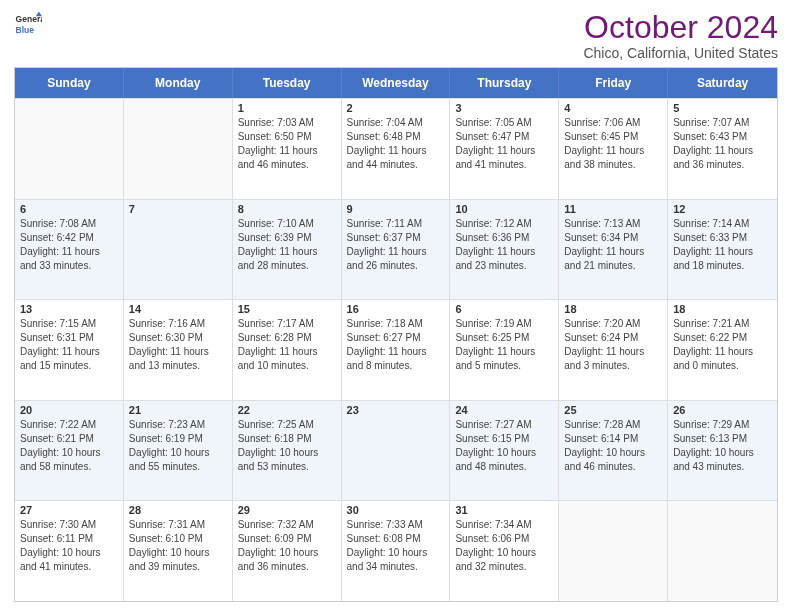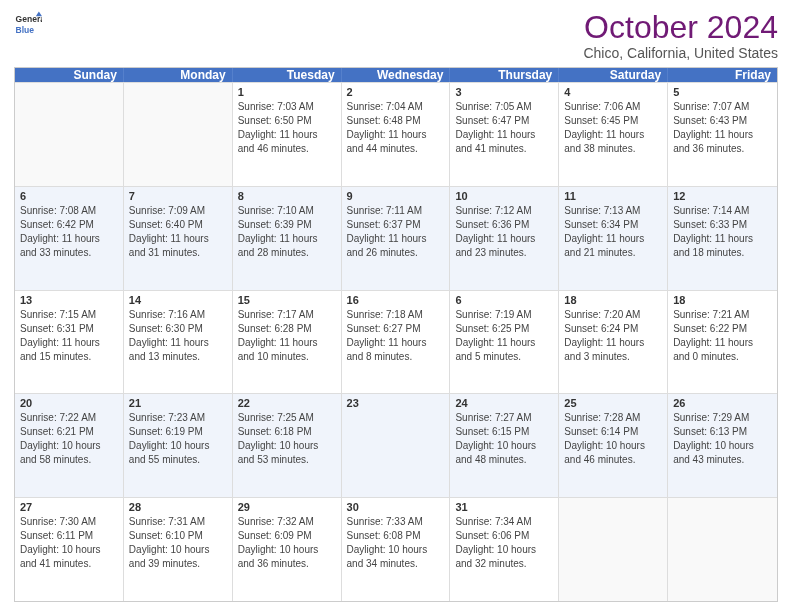--- a/index.html
+++ b/index.html
@@ -53,23 +53,23 @@
     }
     .cal-header {
       display: grid;
       grid-template-columns: repeat(7, 1fr);
       background: #4472c4;
     }
     .cal-header-cell {
       color: #fff;
       font-size: 12px;
       font-weight: bold;
-      padding: 0 6px;
+      padding: 8px 6px;
       border-right: 1px solid #5580cc;
-      text-align: right;
+      text-align: center;
     }
     .cal-header-cell:last-child { border-right: none; }
     .cal-body {
       flex: 1;
       display: flex;
       flex-direction: column;
     }
     .cal-row {
       display: grid;
       grid-template-columns: repeat(7, 1fr);
@@ -126,22 +126,22 @@
     </div>
   </div>
 
   <div class="calendar">
     <div class="cal-header" id="cal-header">
         <div class="cal-header-cell">Sunday</div>
         <div class="cal-header-cell">Monday</div>
         <div class="cal-header-cell">Tuesday</div>
         <div class="cal-header-cell">Wednesday</div>
         <div class="cal-header-cell">Thursday</div>
+        <div class="cal-header-cell">Friday</div>
         <div class="cal-header-cell">Saturday</div>
-        <div class="cal-header-cell">Friday</div>
       </div>
     <div class="cal-body" id="cal-body">
         <div class="cal-row">
           <div class="cal-cell empty"></div>
           <div class="cal-cell empty"></div>
           <div class="cal-cell">
             <span class="cell-day">1</span>
             <div class="cell-info">Sunrise: 7:03 AM<br>Sunset: 6:50 PM<br>Daylight: 11 hours and 46 minutes.</div>
           </div>
           <div class="cal-cell">
@@ -161,21 +161,20 @@
             <div class="cell-info">Sunrise: 7:07 AM<br>Sunset: 6:43 PM<br>Daylight: 11 hours and 36 minutes.</div>
           </div>
         </div>
         <div class="cal-row row-alt">
           <div class="cal-cell">
             <span class="cell-day">6</span>
             <div class="cell-info">Sunrise: 7:08 AM<br>Sunset: 6:42 PM<br>Daylight: 11 hours and 33 minutes.</div>
           </div>
           <div class="cal-cell">
             <span class="cell-day">7</span>
-            <div class="cell-info">Sunrise: 7:09 AM<br>Sunset: 6:40 PM<br>Daylight: 11 hours and 31 minutes.</div>
           </div>
           <div class="cal-cell">
             <span class="cell-day">8</span>
             <div class="cell-info">Sunrise: 7:10 AM<br>Sunset: 6:39 PM<br>Daylight: 11 hours and 28 minutes.</div>
           </div>
           <div class="cal-cell">
             <span class="cell-day">9</span>
             <div class="cell-info">Sunrise: 7:11 AM<br>Sunset: 6:37 PM<br>Daylight: 11 hours and 26 minutes.</div>
           </div>
           <div class="cal-cell">

